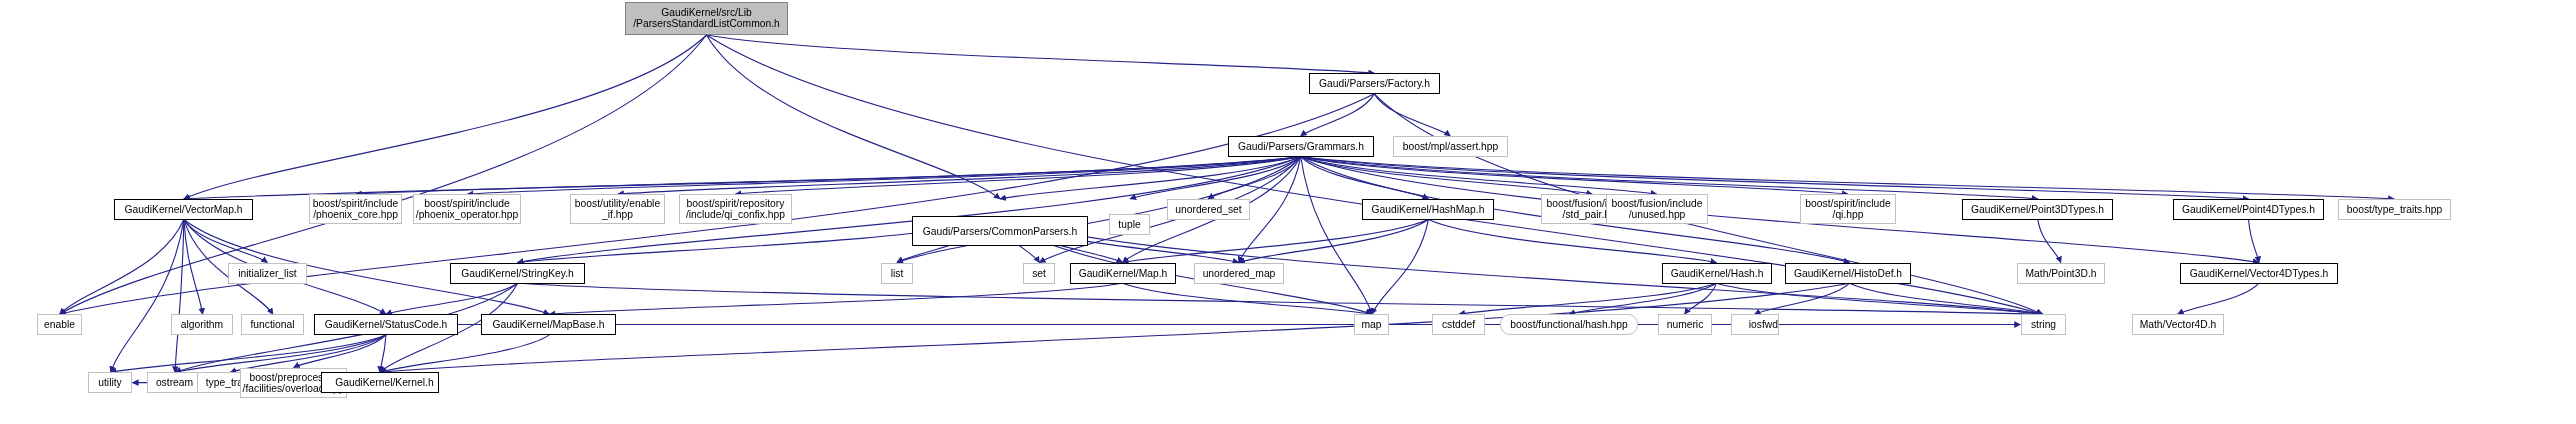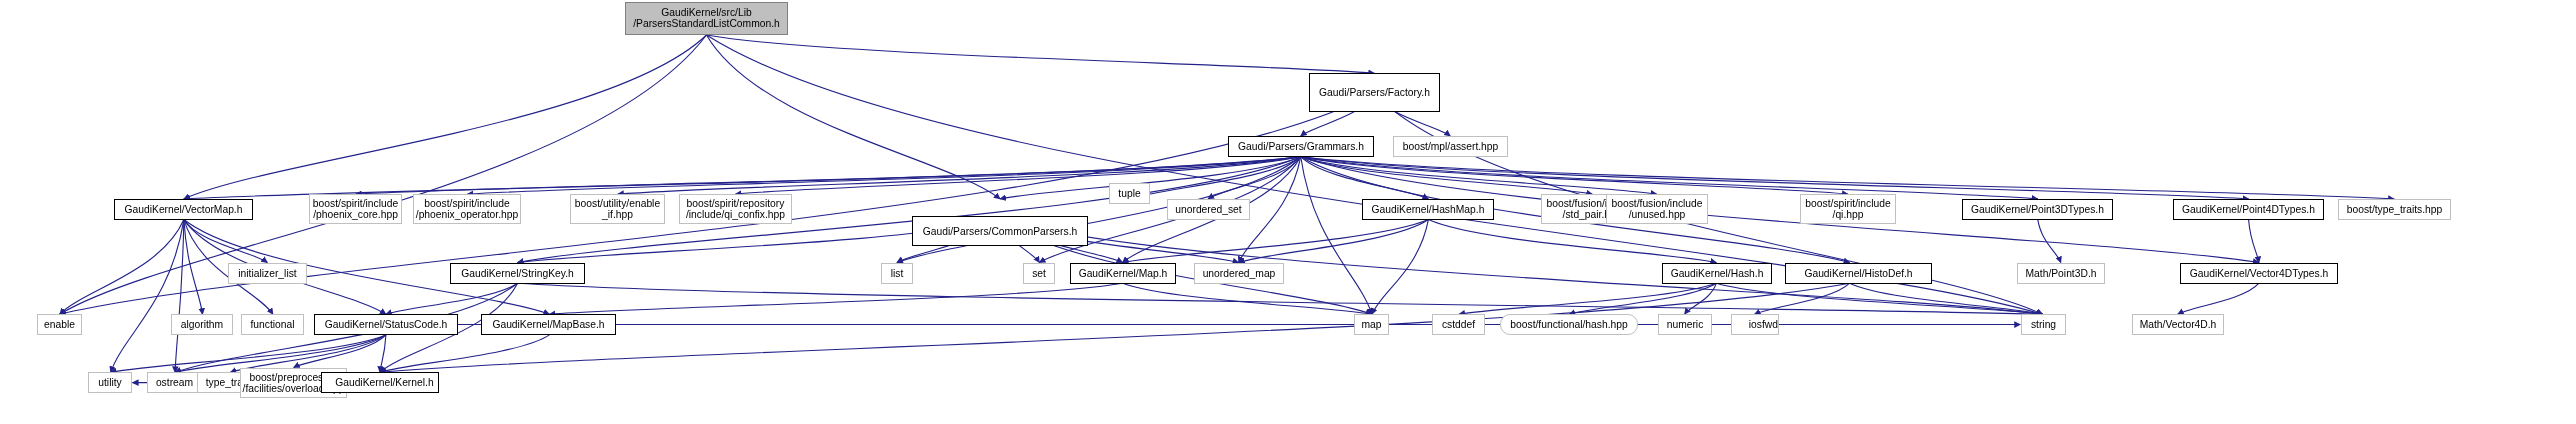--- a/index.html
+++ b/index.html
@@ -110,53 +110,53 @@
         <path d="M 484.5 421 C 436.8 446.85, 267.20000000000005 456.25, 219.5 468" marker-end="url(#arrow)"></path>
         <path d="M 484.5 421 C 449.31 446.85, 324.19 456.25, 289 468" marker-end="url(#arrow)"></path>
         <path d="M 484.5 421 C 463.62 443.55, 389.38 451.75, 368.5 462" marker-end="url(#arrow)"></path>
         <path d="M 484.5 421 C 422.22 446.85, 200.78000000000003 456.25, 138.5 468" marker-end="url(#arrow)"></path>
         <path d="M 403 481 C 360.34000000000003 481, 208.66000000000003 481, 166 481" marker-end="url(#arrow)"></path>
       </g>
   </svg>
   <div id="node-layer">
       <div class="node root" style="left: 625px; top: 1.6px; width: 163px; height: 33px;"><span>GaudiKernel/src/Lib
 /ParsersStandardListCommon.h</span></div>
-      <div class="node hdr" style="left: 1309px; top: 73px; width: 131px; height: 39px;"><span>Gaudi/Parsers/Factory.h</span></div>
+      <div class="node hdr" style="left: 1309px; top: 73px; width: 131px; height: 21px;"><span>Gaudi/Parsers/Factory.h</span></div>
       <div class="node hdr" style="left: 1228px; top: 136px; width: 146px; height: 21px;"><span>Gaudi/Parsers/Grammars.h</span></div>
       <div class="node plain" style="left: 1393px; top: 136px; width: 115px; height: 21px;"><span>boost/mpl/assert.hpp</span></div>
       <div class="node hdr" style="left: 114px; top: 199px; width: 139px; height: 21px;"><span>GaudiKernel/VectorMap.h</span></div>
       <div class="node plain" style="left: 309px; top: 194px; width: 93px; height: 30px;"><span>boost/spirit/include
 /phoenix_core.hpp</span></div>
       <div class="node plain" style="left: 413px; top: 194px; width: 108px; height: 30px;"><span>boost/spirit/include
 /phoenix_operator.hpp</span></div>
       <div class="node plain" style="left: 570px; top: 194px; width: 95px; height: 30px;"><span>boost/utility/enable
 _if.hpp</span></div>
       <div class="node plain" style="left: 679px; top: 194px; width: 113px; height: 30px;"><span>boost/spirit/repository
 /include/qi_confix.hpp</span></div>
       <div class="node hdr" style="left: 912px; top: 216px; width: 176px; height: 30px;"><span>Gaudi/Parsers/CommonParsers.h</span></div>
-      <div class="node plain" style="left: 1109px; top: 183px; width: 41px; height: 21px;"><span>tuple</span></div>
+      <div class="node plain" style="left: 1109px; top: 214px; width: 41px; height: 21px;"><span>tuple</span></div>
       <div class="node plain" style="left: 1167px; top: 199px; width: 83px; height: 21px;"><span>unordered_set</span></div>
       <div class="node hdr" style="left: 1362px; top: 199px; width: 132px; height: 21px;"><span>GaudiKernel/HashMap.h</span></div>
       <div class="node plain" style="left: 1541px; top: 194px; width: 102px; height: 30px;"><span>boost/fusion/include
 /std_pair.hpp</span></div>
       <div class="node plain" style="left: 1606px; top: 194px; width: 102px; height: 30px;"><span>boost/fusion/include
 /unused.hpp</span></div>
       <div class="node plain" style="left: 1800px; top: 194px; width: 96px; height: 30px;"><span>boost/spirit/include
 /qi.hpp</span></div>
       <div class="node hdr" style="left: 1962px; top: 199px; width: 151px; height: 21px;"><span>GaudiKernel/Point3DTypes.h</span></div>
       <div class="node hdr" style="left: 2173px; top: 199px; width: 151px; height: 21px;"><span>GaudiKernel/Point4DTypes.h</span></div>
       <div class="node plain" style="left: 2338px; top: 199px; width: 113px; height: 21px;"><span>boost/type_traits.hpp</span></div>
       <div class="node plain" style="left: 228px; top: 263px; width: 79px; height: 21px; text-align: center;"><span>initializer_list</span></div>
       <div class="node hdr" style="left: 450px; top: 263px; width: 135px; height: 21px;"><span>GaudiKernel/StringKey.h</span></div>
       <div class="node plain" style="left: 881px; top: 263px; width: 32px; height: 21px;"><span>list</span></div>
       <div class="node plain" style="left: 1023px; top: 263px; width: 32px; height: 21px;"><span>set</span></div>
       <div class="node hdr" style="left: 1070px; top: 263px; width: 106px; height: 21px;"><span>GaudiKernel/Map.h</span></div>
       <div class="node plain" style="left: 1194px; top: 263px; width: 90px; height: 21px;"><span>unordered_map</span></div>
       <div class="node hdr" style="left: 1662px; top: 263px; width: 110px; height: 21px;"><span>GaudiKernel/Hash.h</span></div>
-      <div class="node hdr" style="left: 1785px; top: 263px; width: 147px; height: 21px;"><span>GaudiKernel/HistoDef.h</span></div>
+      <div class="node hdr" style="left: 1785px; top: 263px; width: 126px; height: 21px;"><span>GaudiKernel/HistoDef.h</span></div>
       <div class="node plain" style="left: 2017px; top: 263px; width: 88px; height: 21px;"><span>Math/Point3D.h</span></div>
       <div class="node hdr" style="left: 2180px; top: 263px; width: 158px; height: 21px;"><span>GaudiKernel/Vector4DTypes.h</span></div>
       <div class="node plain" style="left: 37px; top: 314px; width: 45px; height: 21px;"><span>enable</span></div>
       <div class="node plain" style="left: 171px; top: 314px; width: 62px; height: 21px;"><span>algorithm</span></div>
       <div class="node plain" style="left: 241px; top: 314px; width: 63px; height: 21px;"><span>functional</span></div>
       <div class="node hdr" style="left: 314px; top: 314px; width: 144px; height: 21px;"><span>GaudiKernel/StatusCode.h</span></div>
       <div class="node hdr" style="left: 481px; top: 314px; width: 135px; height: 21px;"><span>GaudiKernel/MapBase.h</span></div>
       <div class="node plain" style="left: 1354px; top: 314px; width: 35px; height: 21px;"><span>map</span></div>
       <div class="node plain" style="left: 1432px; top: 314px; width: 53px; height: 21px;"><span>cstddef</span></div>
       <div class="node plain" style="left: 1500px; top: 314px; width: 138px; height: 21px; border-radius: 10px;"><span>boost/functional/hash.hpp</span></div>

